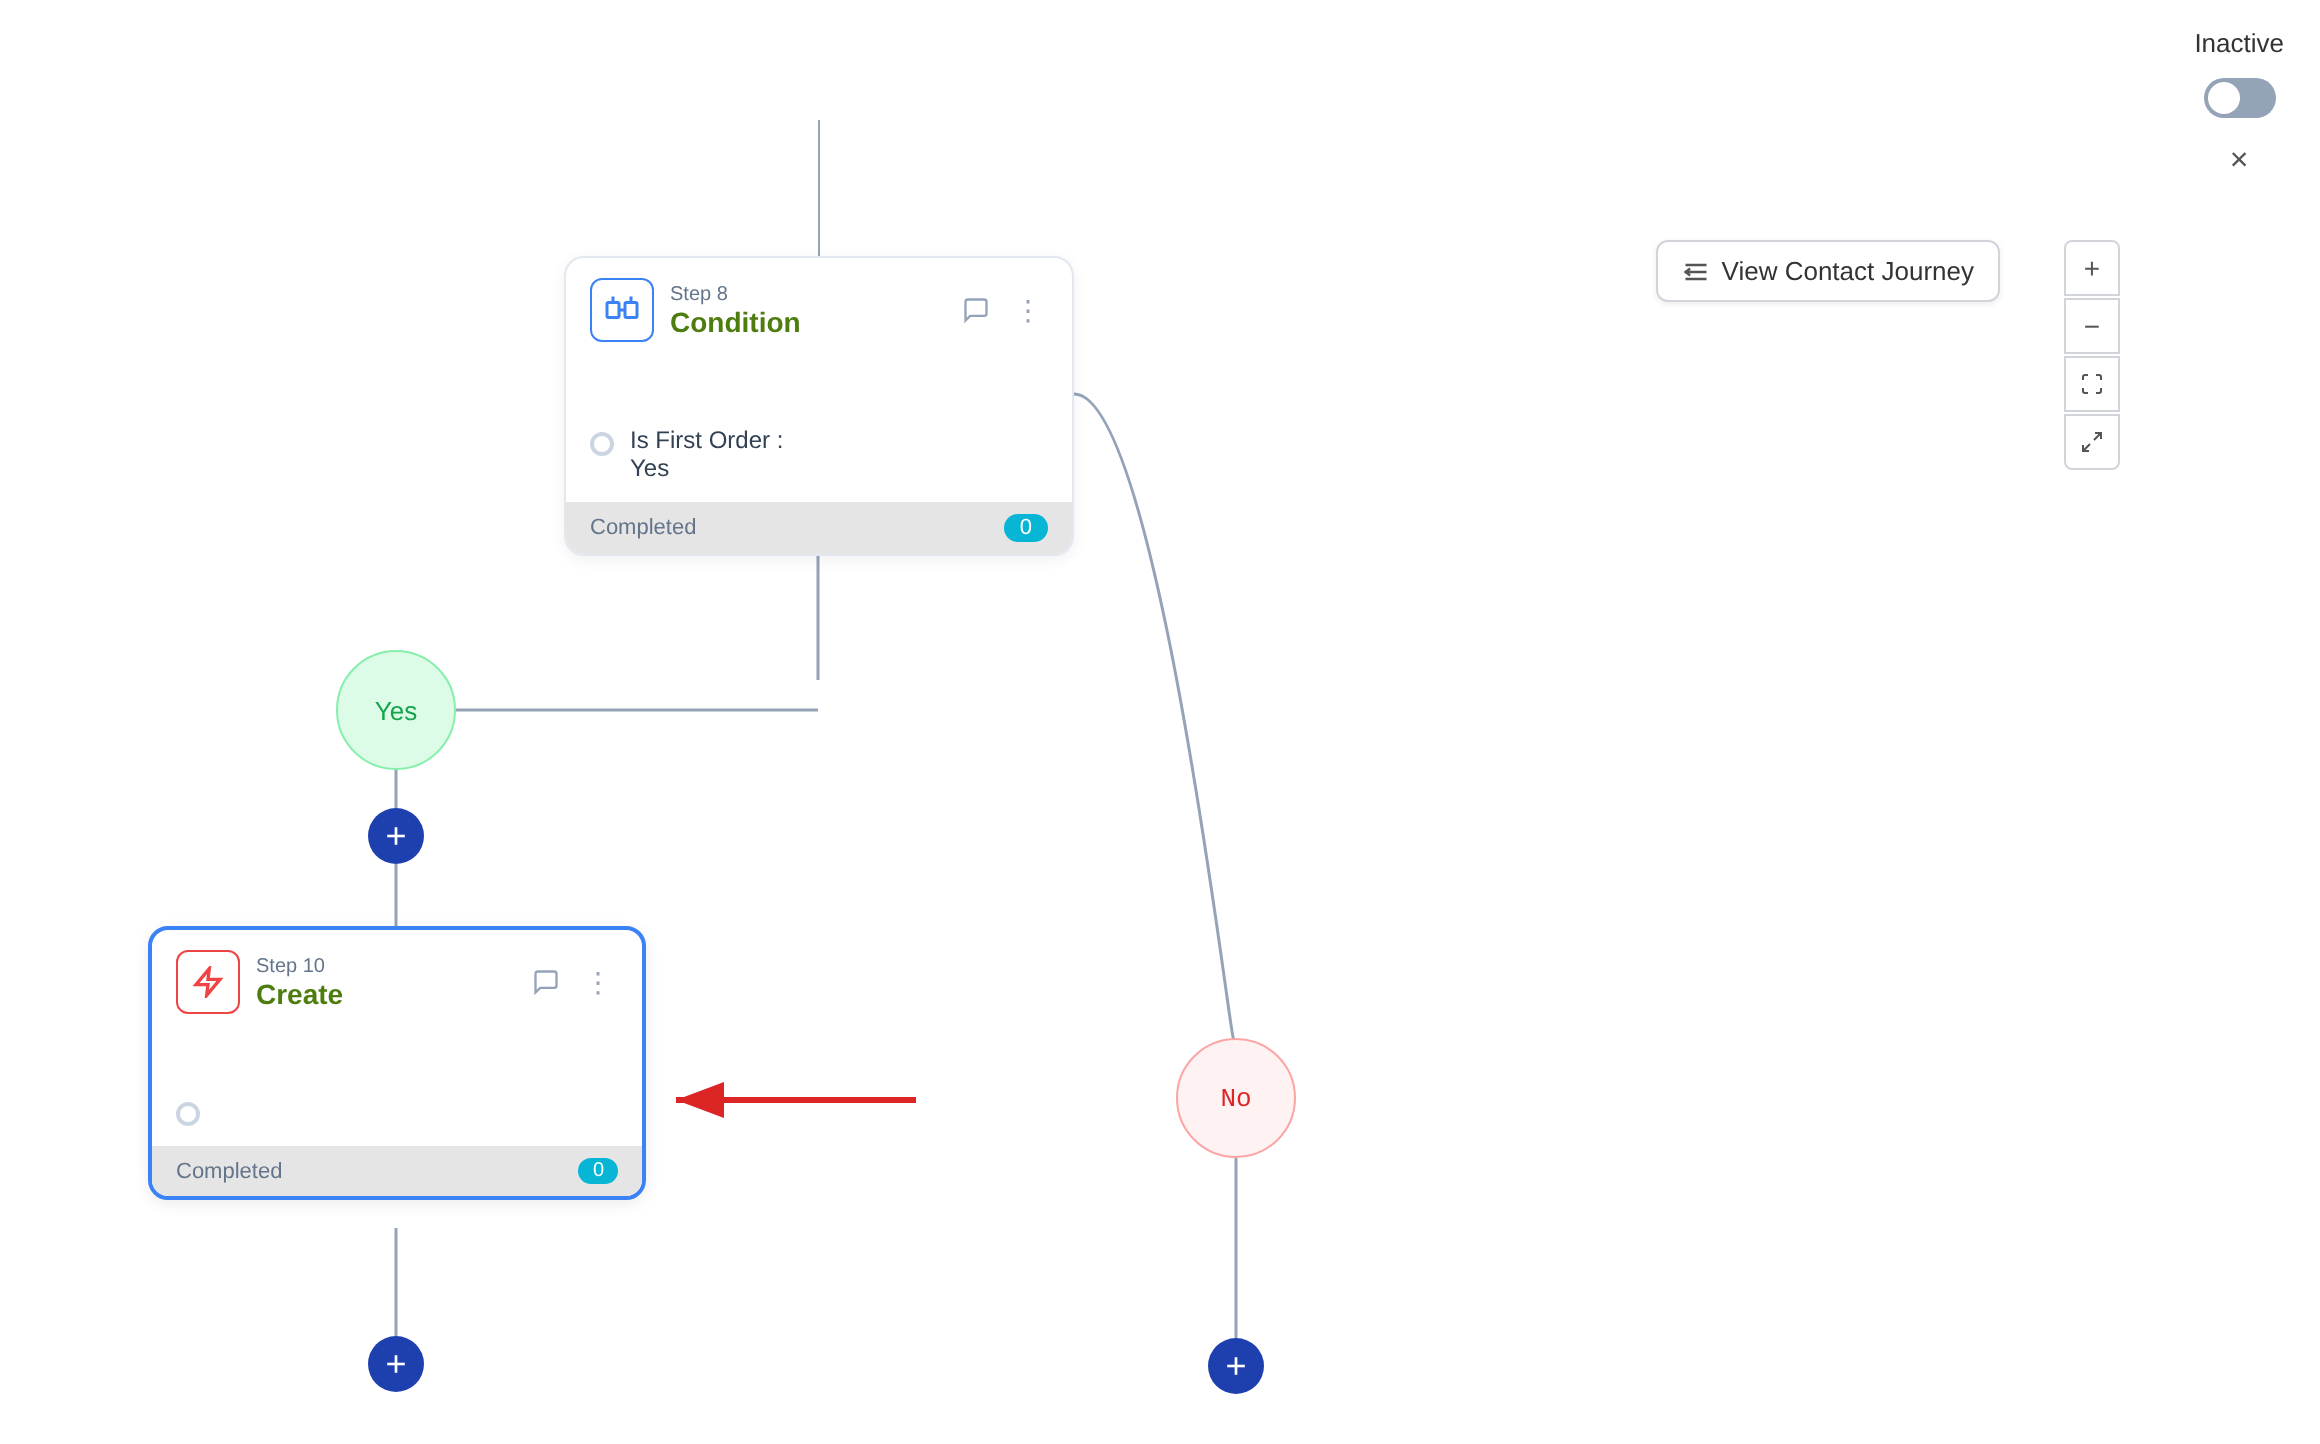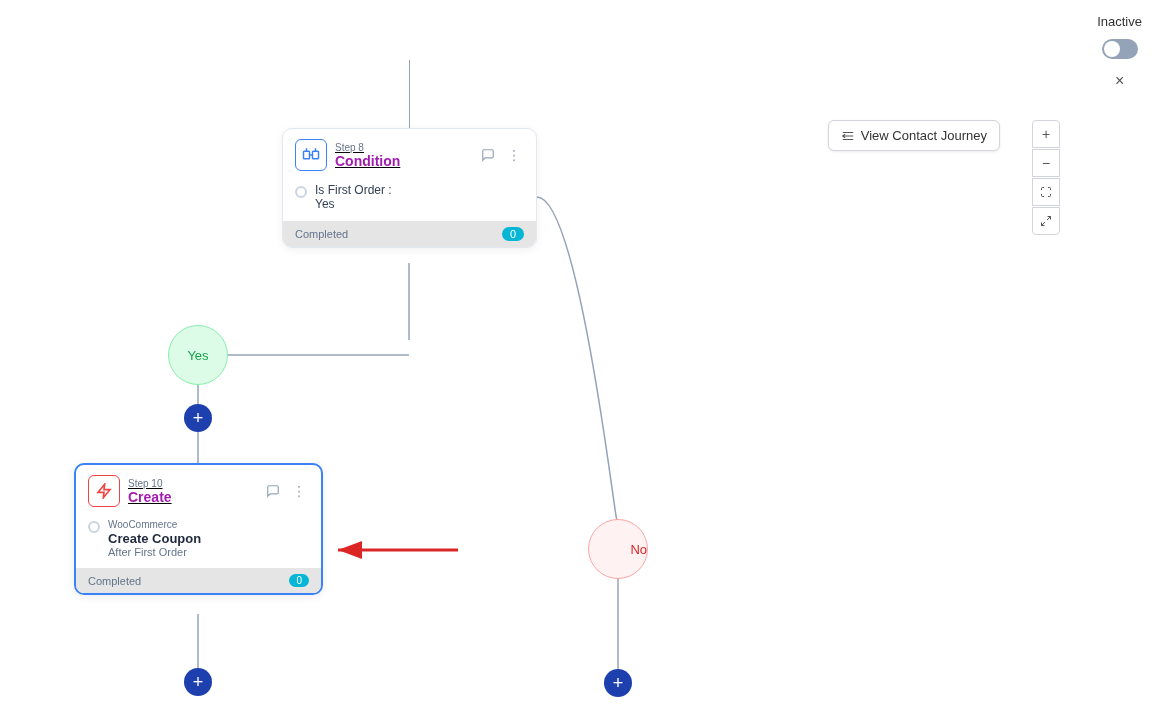--- a/index.html
+++ b/index.html
@@ -146,50 +146,50 @@
       height: 32px;
       border: 1.5px solid #3b82f6;
       border-radius: 6px;
       display: flex;
       align-items: center;
       justify-content: center;
       flex-shrink: 0;
     }
     .card-title-area {
       flex: 1;
-      text-decoration: underline;
     }
     .card-step-label {
       font-size: 10px;
       color: #64748b;
     }
     .card-title {
       font-size: 14px;
       font-weight: 600;
-      color: #a21caf;
+      color: #4d7c0f;
     }
     .card-actions {
       display: flex;
       align-items: center;
       gap: 6px;
       margin-left: auto;
     }
     .card-action-btn {
       width: 20px;
       height: 20px;
       display: flex;
       align-items: center;
       justify-content: center;
       cursor: pointer;
       color: #94a3b8;
       font-size: 14px;
     }
 
     .card-body {
       padding: 6px 12px 10px 12px;
+      margin-top: 30px;
     }
     .condition-row {
       display: flex;
       align-items: flex-start;
       gap: 8px;
     }
     .condition-dot {
       width: 12px;
       height: 12px;
       border: 2px solid #cbd5e1;
@@ -258,24 +258,25 @@
       position: absolute;
       top: 519px;
       left: 588px;
       width: 60px;
       height: 60px;
       border-radius: 50%;
       background: #fef2f2;
       border: 1.5px solid #fca5a5;
       display: flex;
       align-items: center;
-      justify-content: flex-end;
+      justify-content: center;
       font-size: 13px;
       color: #dc2626;
       font-weight: 500;
+      font-family: Liberation Mono, monospace;
     }
 
     
     .add-circle {
       position: absolute;
       width: 28px;
       height: 28px;
       border-radius: 50%;
       background: #1e40af;
       display: flex;
@@ -438,25 +439,20 @@
           <svg width="14" height="14" viewBox="0 0 24 24" fill="none" stroke="#94a3b8" stroke-width="2">
             <path d="M21 15a2 2 0 0 1-2 2H7l-4 4V5a2 2 0 0 1 2-2h14a2 2 0 0 1 2 2z"></path>
           </svg>
         </div>
         <div class="card-action-btn">⋮</div>
       </div>
     </div>
     <div class="card-body">
       <div class="condition-row">
         <div class="action-dot"></div>
-        <div>
-          <div class="action-sub">WooCommerce</div>
-          <div class="action-name">Create Coupon</div>
-          <div class="action-detail">After First Order</div>
-        </div>
       </div>
     </div>
     <div class="card-footer">
       <span class="completed-label">Completed</span>
       <span class="count-badge-sm">0</span>
     </div>
   </div>
 
   <div class="arrow-container">
     <svg width="130" height="30" viewBox="0 0 130 30">

